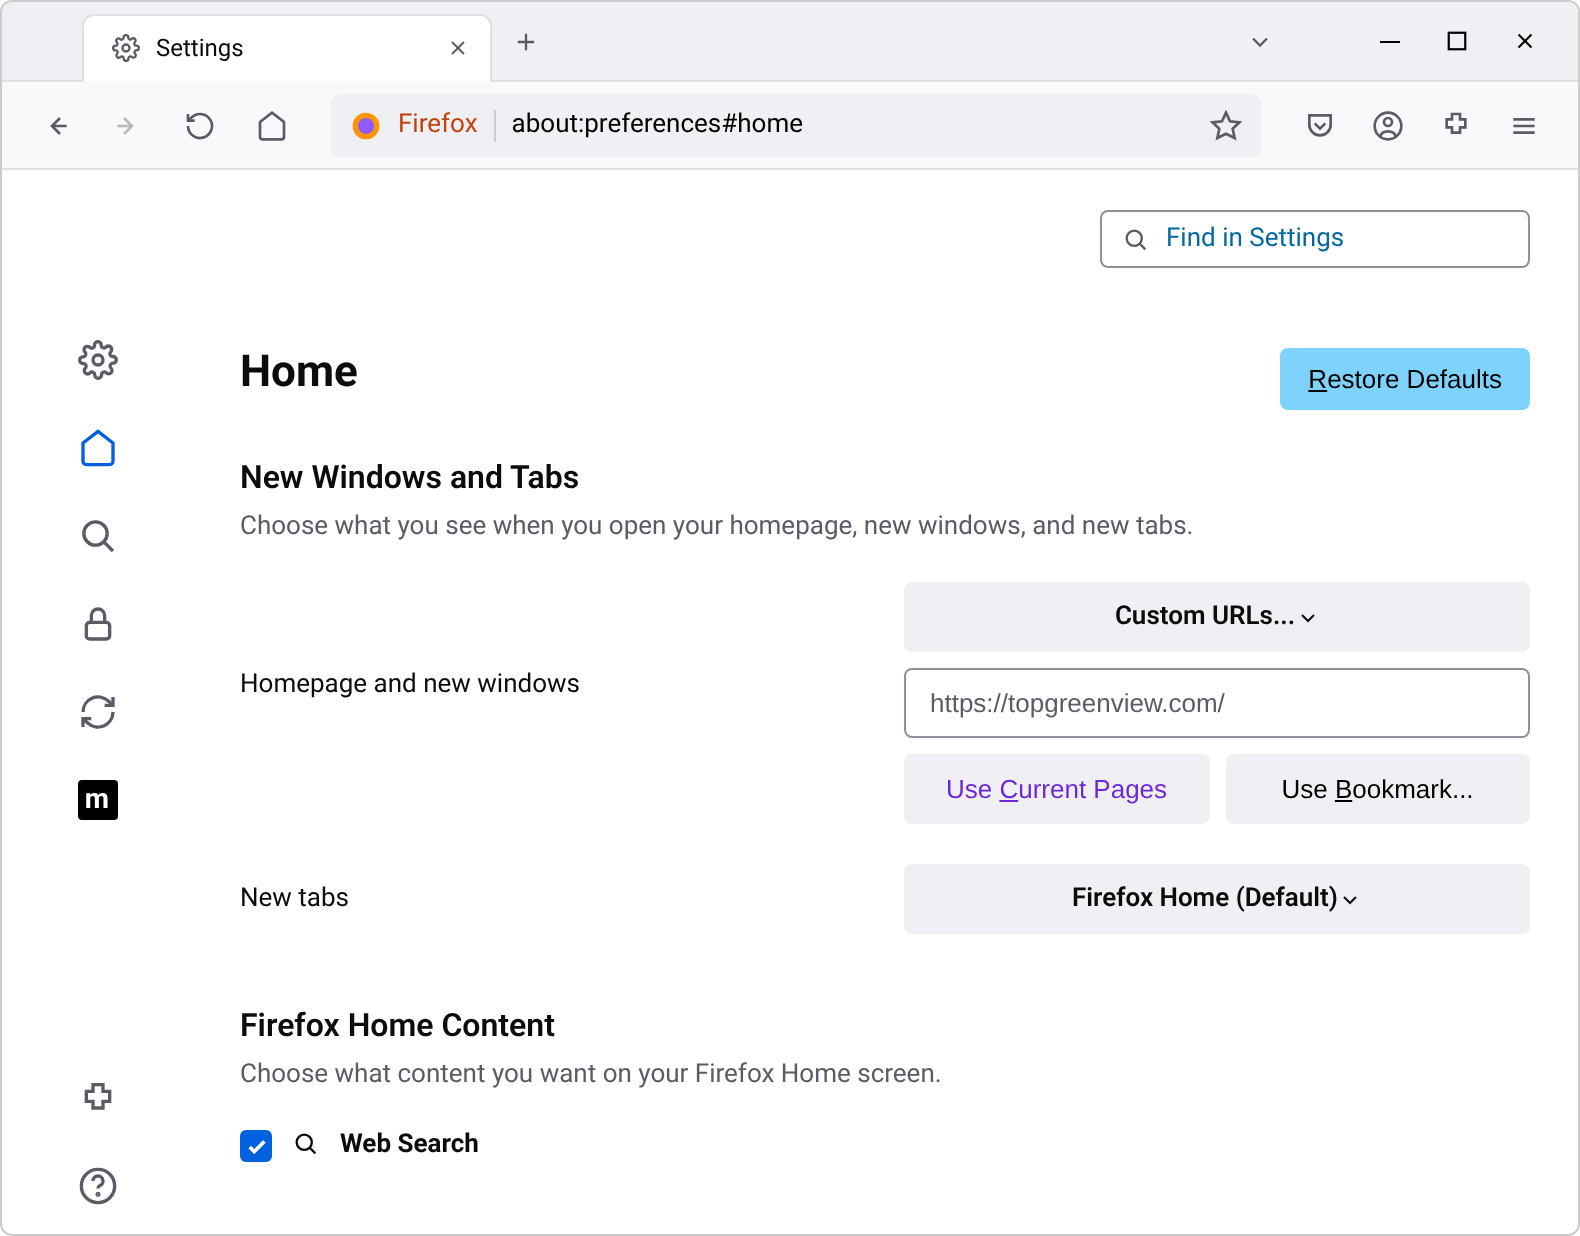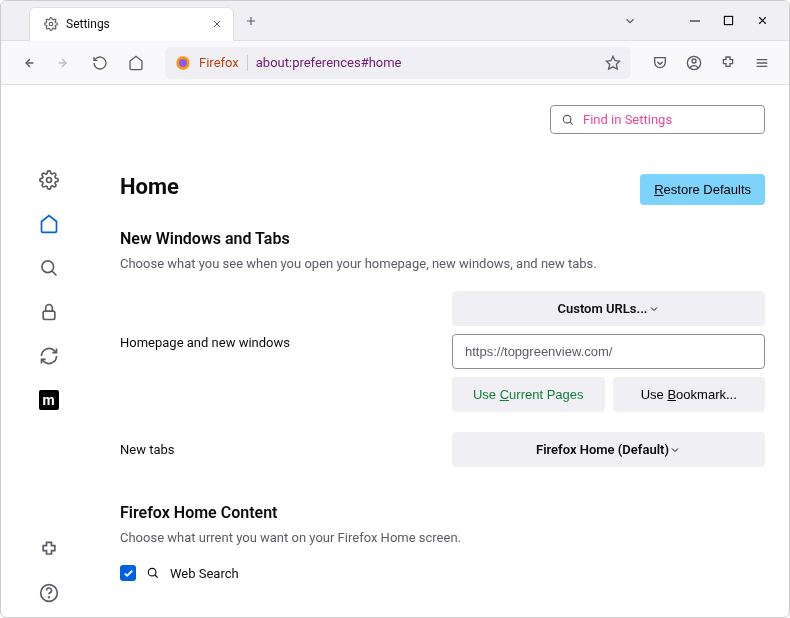--- a/index.html
+++ b/index.html
@@ -1,72 +1,72 @@
 <!DOCTYPE html>
 <html><head>
   <meta charset="utf-8">
   <style>
     * { margin: 0; padding: 0; box-sizing: border-box; }
     body { font-family: -apple-system, BlinkMacSystemFont, "Segoe UI", Roboto, sans-serif; background: #fff; color: #0c0c0d; width: 790px; height: 618px; overflow: hidden; border: 1px solid #ccc; border-radius: 6px; position: relative; }
     
     
-    .tab-bar { display: flex; align-items: center; height: 40px; background: #f0f0f4; border-bottom: 1px solid #e0e0e0; padding-left: 28px; }
+    .tab-bar { display: flex; align-items: center; height: 40px; background: #f0f0f4; border-bottom: 1px solid #e0e0e0; padding-left: 40px; }
     .tab { display: flex; align-items: center; background: #fff; border-radius: 6px 6px 0 0; padding: 0 10px 0 14px; height: 34px; margin-top: 6px; gap: 8px; width: 205px; justify-content: space-between; border-top: 1px solid #e0e0e0; border-left: 1px solid #e0e0e0; border-right: 1px solid #e0e0e0;}
     .tab-left { display: flex; align-items: center; gap: 8px; }
     .tab-title { font-size: 12px; }
     .tab-close { cursor: pointer; display: flex; }
     .new-tab-btn { margin-left: 10px; display: flex; cursor: pointer; }
     .window-controls { margin-left: auto; display: flex; gap: 22px; padding-right: 20px; align-items: center; }
     .window-btn { cursor: pointer; display: flex; }
     .chevron-btn { margin-right: 30px; cursor: pointer; display:flex; }
     
     
     .toolbar { display: flex; align-items: center; height: 44px; padding: 0 12px; gap: 6px; border-bottom: 1px solid #e0e0e0; background:#f9f9fb;}
     .nav-btn { width: 30px; height: 30px; display: flex; align-items: center; justify-content: center; cursor: pointer; border-radius: 4px; }
     .nav-btn.disabled { opacity: 0.4; cursor: default; }
     .url-bar { flex: 1; display: flex; align-items: center; height: 32px; background: #f0f0f4; border-radius: 6px; padding: 0 10px; margin: 0 8px; gap: 8px; }
     .url-bar .brand { font-size: 13px; color: #c2410c; }
     .url-bar .divider { width: 1px; height: 16px; background: #ccc; }
-    .url-bar .addr { font-size: 13px; color: #701a75; flex: 1; }
+    .url-bar .addr { font-size: 13px; color: #000000; flex: 1; }
     .url-bar .star { cursor: pointer; display:flex; }
     .toolbar-right { display: flex; gap: 4px; align-items: center; }
     
     
     .content-wrap { display: flex; height: calc(618px - 84px); }
     .sidebar { width: 95px; display: flex; flex-direction: column; align-items: center; padding-top: 85px; gap: 24px; position:relative; }
     .sidebar .sb-item { cursor: pointer; display:flex; color:#5b5b66; }
     .sidebar .sb-item.active { color: #0060df; }
     .sidebar .bottom-items { position: absolute; bottom: 16px; display: flex; flex-direction: column; align-items: center; gap: 24px; }
     .sb-more { width:20px; height:20px; background:#000; color:#fff; font-weight:bold; font-size:14px; display:flex; align-items:center; justify-content:center; border-radius:2px;}
     
     .main { flex: 1; padding: 20px 24px 0 24px; position: relative; overflow:hidden;}
     .search-row { display: flex; justify-content: flex-end; margin-bottom: 40px; }
-    .search-box { display: flex; align-items: center; gap: 8px; border: 1px solid #8f8f9d; border-radius: 4px; padding: 6px 10px; width: 215px; color: #ec4899; font-size: 13px; }
+    .search-box { display: flex; align-items: center; gap: 8px; border: 1px solid #8f8f9d; border-radius: 4px; padding: 6px 10px; width: 215px; color: #0369a1; font-size: 13px; }
     
     .heading-row { display: flex; justify-content: space-between; margin-bottom: 24px; }
     .heading { font-size: 22px; font-weight: 700; }
     .restore-btn { background: #7dd3fc; border: none; padding: 8px 14px; font-size: 13px; border-radius: 4px; cursor: pointer; }
     .restore-btn .u { text-decoration: underline; }
     
     .section-title { font-size: 16px; font-weight: 600; margin-bottom: 8px; }
     .section-desc { font-size: 13px; color: #5b5b66; margin-bottom: 20px; }
     .form-row { display: flex; align-items: center; gap: 12px; }
     .form-label { width: 320px; font-size: 13px; }
     .form-right { flex: 1; display: flex; flex-direction: column; gap: 8px; }
     .select { background: #f0f0f4; border-radius: 4px; padding: 10px 14px; font-size: 13px; font-weight: 600; display: flex; justify-content: center; align-items: center; cursor: pointer; }
     .text-input { border: 1px solid #8f8f9d; border-radius: 4px; padding: 9px 12px; font-size: 13px; width: 100%; color:#5b5b66;}
     .btn-pair { display: flex; gap: 8px; }
     .btn { flex: 1; background: #f0f0f4; border: none; padding: 10px 12px; font-size: 13px; border-radius: 4px; cursor: pointer; }
-    .btn.disabled { color: #15803d; }
+    .btn.disabled { color: #6d28d9; }
     .btn .u { text-decoration: underline; }
     
     .row-sep { height: 20px; }
     .section-sep { height: 36px; }
     
-    .check-row { display: flex; align-items: center; gap: 10px; margin-top: 14px; }
+    .check-row { display: flex; align-items: flex-start; gap: 10px; margin-top: 14px; font-weight: bold; }
     .checkbox { width: 16px; height: 16px; background: #0060df; border-radius: 3px; display: flex; align-items: center; justify-content: center; cursor:pointer;}
     .check-label { font-size: 13px; }
     
     svg { display:block; }
   </style>
 </head>
 <body>
 
 <div class="tab-bar">
   <div class="tab">
@@ -284,21 +284,21 @@
           <svg width="12" height="12" viewBox="0 0 24 24" stroke="#0c0c0d" stroke-width="2" fill="none">
               <polyline points="6 9 12 15 18 9"></polyline>
             </svg>
         </div>
       </div>
     </div>
 
     <div class="section-sep"></div>
 
     <div class="section-title">Firefox Home Content</div>
-    <div class="section-desc">Choose what urrent you want on your Firefox Home screen.</div>
+    <div class="section-desc">Choose what content you want on your Firefox Home screen.</div>
 
     <div class="check-row">
       <div class="checkbox">
         <svg width="11" height="11" viewBox="0 0 24 24" stroke="#fff" stroke-width="4" fill="none">
             <polyline points="20 6 9 17 4 12"></polyline>
           </svg>
       </div>
       <svg width="14" height="14" viewBox="0 0 24 24" fill="none" stroke="#0c0c0d" stroke-width="2">
           <circle cx="10.5" cy="10.5" r="6.5"></circle>
           <line x1="20" y1="20" x2="15" y2="15"></line>

